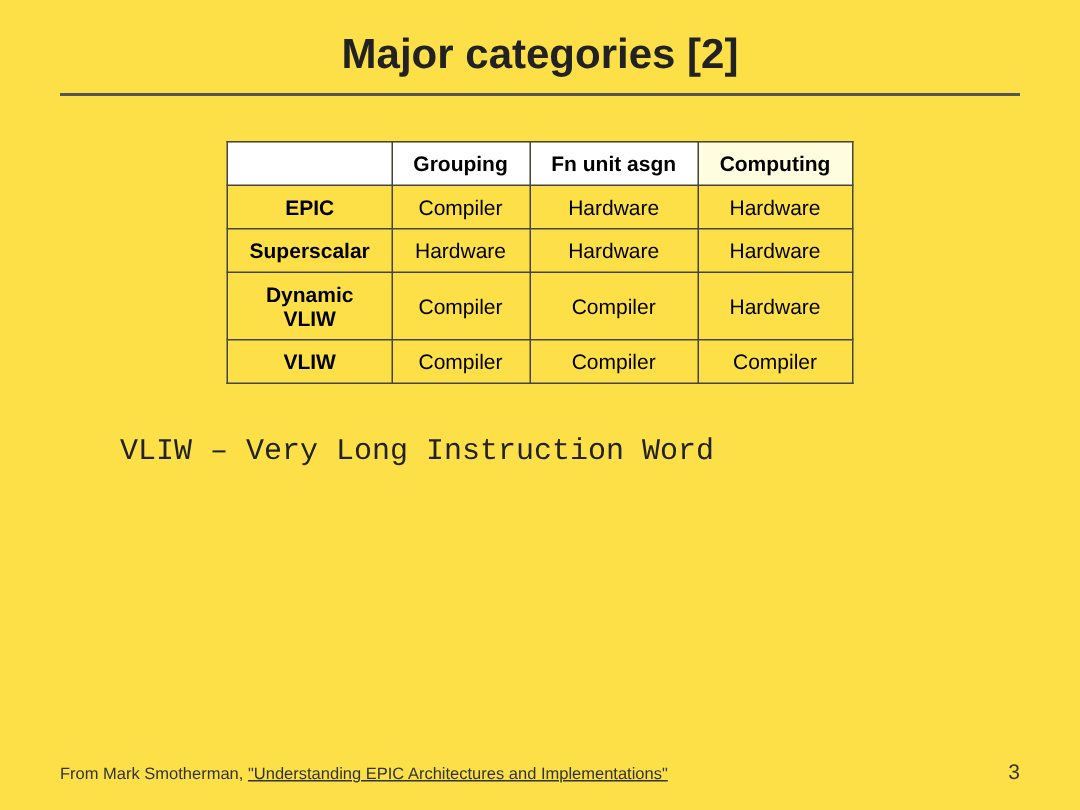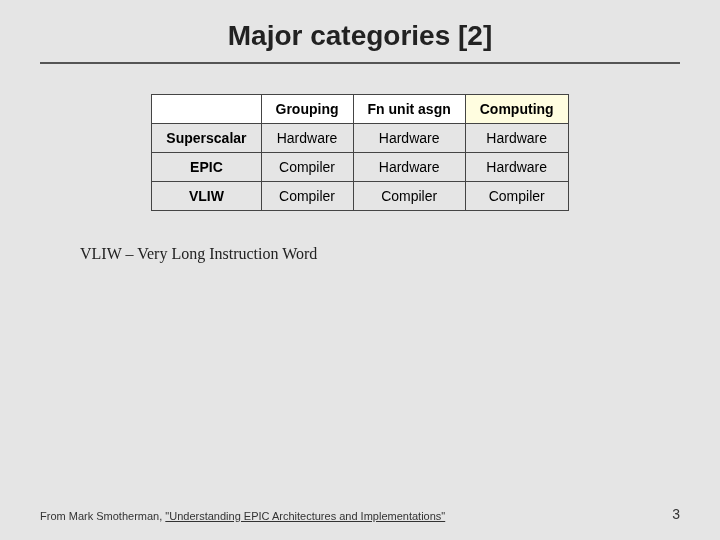--- a/index.html
+++ b/index.html
@@ -9,21 +9,21 @@
       height: 540px;
       background: #ffffff;
       font-family: 'Times New Roman', Times, serif;
       overflow: hidden;
       position: relative;
     }
 
     .slide {
       width: 720px;
       height: 540px;
-      background: #e5e5e5;
+      background: #fde047;
       padding: 20px 40px 20px 40px;
       display: flex;
       flex-direction: column;
       align-items: stretch;
     }
 
     .title-section {
       text-align: center;
       padding-bottom: 10px;
       border-bottom: 2px solid #555;
@@ -75,22 +75,22 @@
       font-weight: bold;
     }
 
     .descriptions {
       align-self: flex-start;
       margin-left: 40px;
       margin-top: 10px;
     }
 
     .descriptions p {
-      font-size: 16px;
-      font-family: Liberation Serif, serif;
+      font-size: 20px;
+      font-family: Liberation Mono, monospace;
       color: #222;
       line-height: 1.6;
     }
 
     .footnote {
       position: absolute;
       bottom: 18px;
       left: 40px;
       font-size: 11px;
       color: #333;
@@ -131,29 +131,35 @@
         <thead>
           <tr>
             <td class="empty-corner"></td>
             <td>Grouping</td>
             <td>Fn unit asgn</td>
             <td class="highlighted">Computing</td>
           </tr>
         </thead>
         <tbody>
           <tr>
+            <td>EPIC</td>
+            <td>Compiler</td>
+            <td>Hardware</td>
+            <td>Hardware</td>
+          </tr>
+          <tr>
             <td>Superscalar</td>
             <td>Hardware</td>
             <td>Hardware</td>
             <td>Hardware</td>
           </tr>
           <tr>
-            <td>EPIC</td>
+            <td>Dynamic<br>VLIW</td>
             <td>Compiler</td>
-            <td>Hardware</td>
+            <td>Compiler</td>
             <td>Hardware</td>
           </tr>
           <tr>
             <td>VLIW</td>
             <td>Compiler</td>
             <td>Compiler</td>
             <td>Compiler</td>
           </tr>
         </tbody>
       </table>

